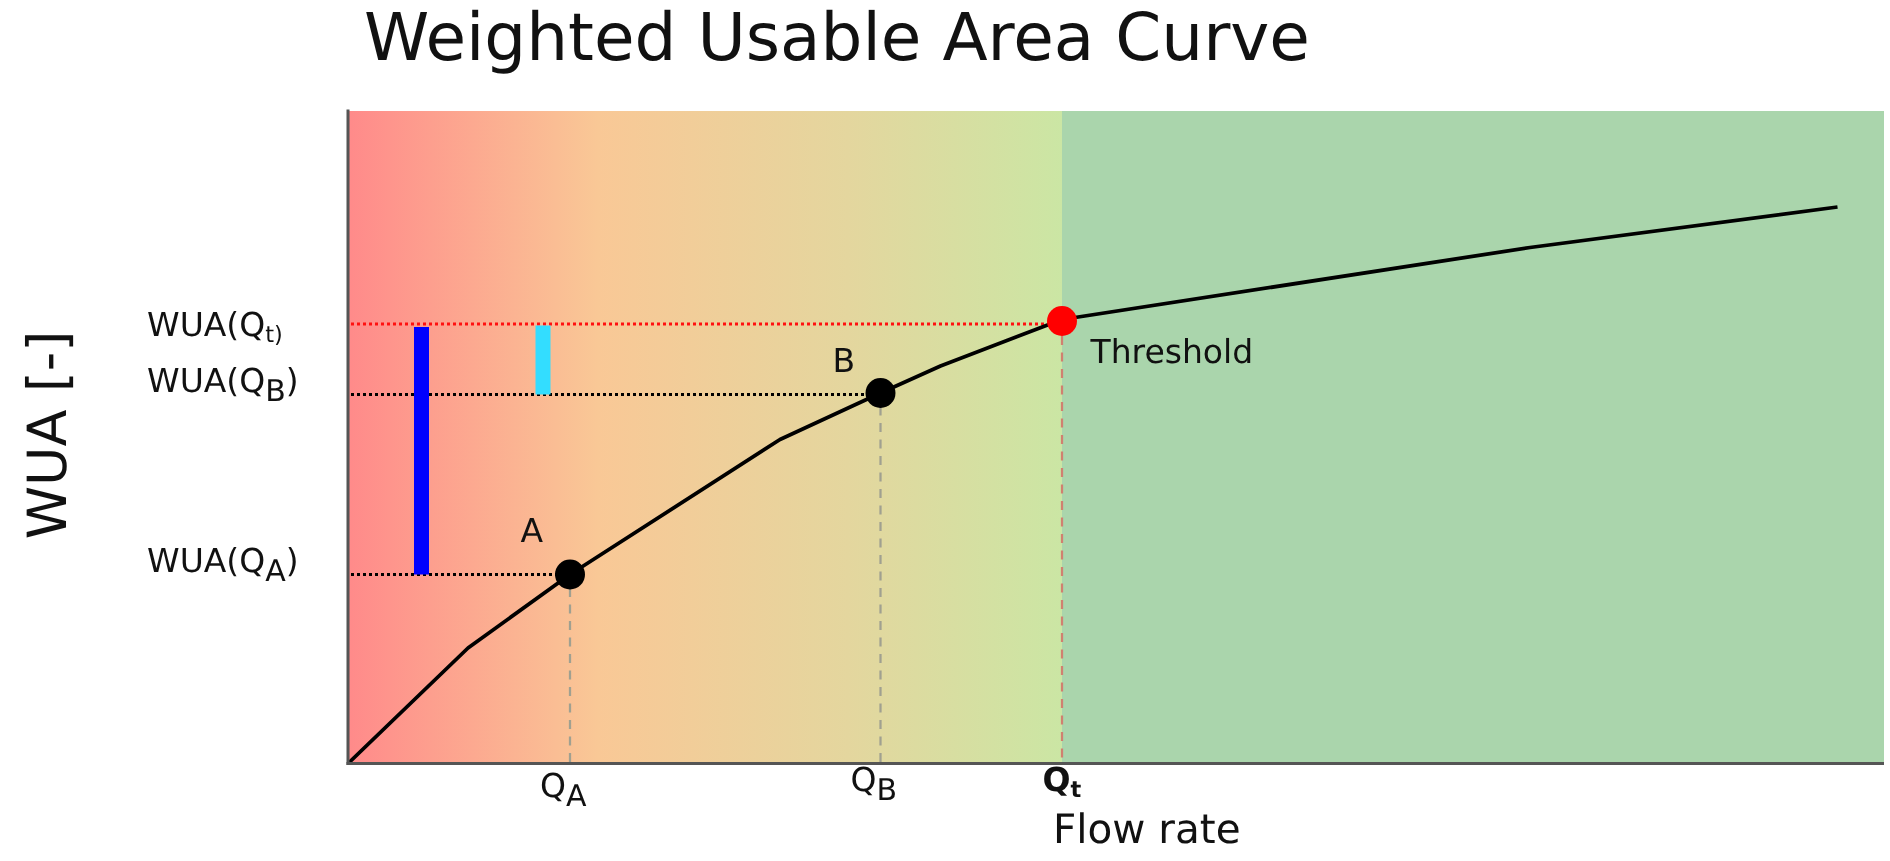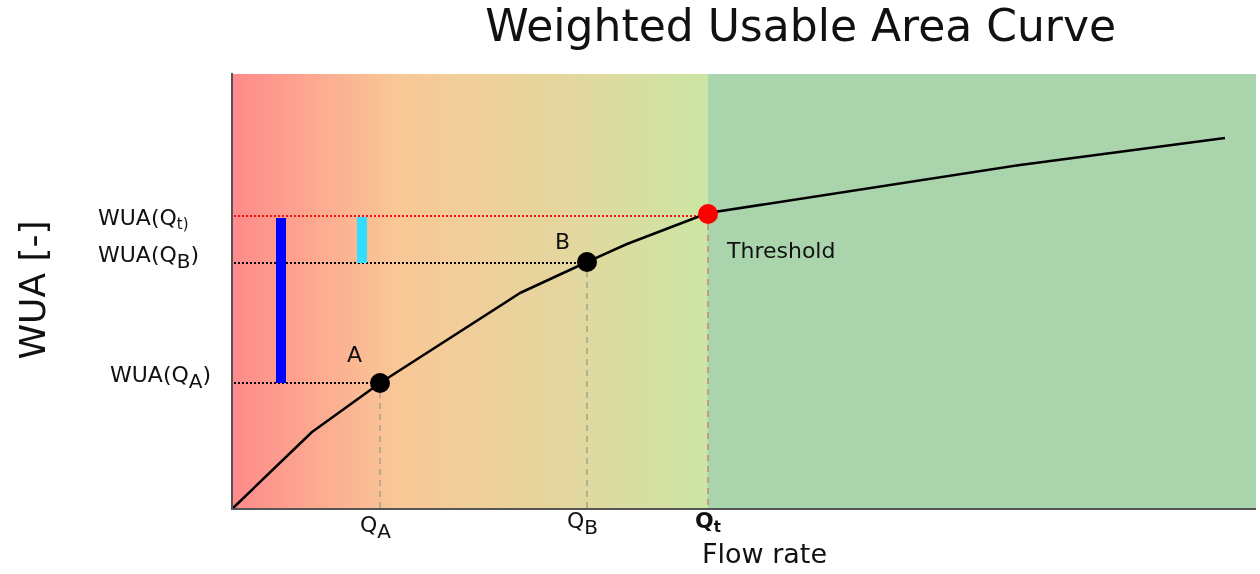--- a/index.html
+++ b/index.html
@@ -1,18 +1,18 @@
 <!DOCTYPE html>
 <html><head>
   <meta charset="utf-8">
   <style>
     html, body { margin: 0; padding: 0; background: #ffffff; }
     body { width: 1260px; height: 574px; position: relative; overflow: hidden;
            font-family: "DejaVu Sans", sans-serif; color: #111; }
-    .title { position: absolute; left: 0; width: 1116px; top: 0; text-align: right;
+    .title { position: absolute; left: 0; width: 1116px; top: 0; text-align: center;
              font-size: 44px; line-height: 52px; letter-spacing: 0px; }
     .ylabel { position: absolute; left: 12px; top: 290px; transform-origin: left top;
               transform: rotate(-90deg) translate(-50%, 0); font-size: 36px; white-space: nowrap; }
     .xlabel { position: absolute; left: 702px; top: 534px; font-size: 27px; line-height: 40px; }
     .ytick { position: absolute; font-size: 22px; white-space: nowrap; line-height: 26px; }
     .ytick sub { font-size: 20px; vertical-align: -6px; line-height: 0; }
     .ytick sub.small { font-size: 15px; vertical-align: -4px; }
     .xtick { position: absolute; font-size: 22px; line-height: 26px; }
     .xtick sub { font-size: 20px; vertical-align: -6px; line-height: 0; }
     .xtick sub.small { font-size: 15px; vertical-align: -4px; }
@@ -55,23 +55,23 @@
   <circle cx="708" cy="214" r="10" fill="#ff0000"></circle>
 
   <line x1="232" y1="73" x2="232" y2="510" stroke="#555" stroke-width="2"></line>
   <line x1="231" y1="509" x2="1256" y2="509" stroke="#555" stroke-width="2"></line>
 </svg>
 
 <div class="ylabel">WUA [-]</div>
 
 <div class="ytick" style="left:98px; top:193px;margin-top:12px;"><span>WUA(Q</span><sub class="small">t)</sub></div>
 <div class="ytick" style="left:98px; top:242px;"><span>WUA(Q</span><sub>B</sub><span>)</span></div>
-<div class="ytick" style="left:110px; top:362px;"><span>WUA(Q</span><sub>A</sub><span>)</span></div>
+<div class="ytick" style="left:98px; top:362px;"><span>WUA(Q</span><sub>A</sub><span>)</span></div>
 
 <div class="xtick" style="left:360px; top:512px;"><span>Q</span><sub>A</sub></div>
 <div class="xtick" style="left:567px; top:508px;"><span>Q</span><sub>B</sub></div>
 <div class="xtick" style="left:695px; top:508px;font-weight:bold;"><span>Q</span><sub class="small">t</sub></div>
 
 <div class="xlabel">Flow rate</div>
 
 <div class="annot" style="left:347px; top:342px;">A</div>
 <div class="annot" style="left:555px; top:229px;">B</div>
-<div class="annot" style="left:727px; top:238px;">Threshold</div>
+<div class="annot" style="left:727px; top:223px;">Threshold</div>
 
 </body></html>

